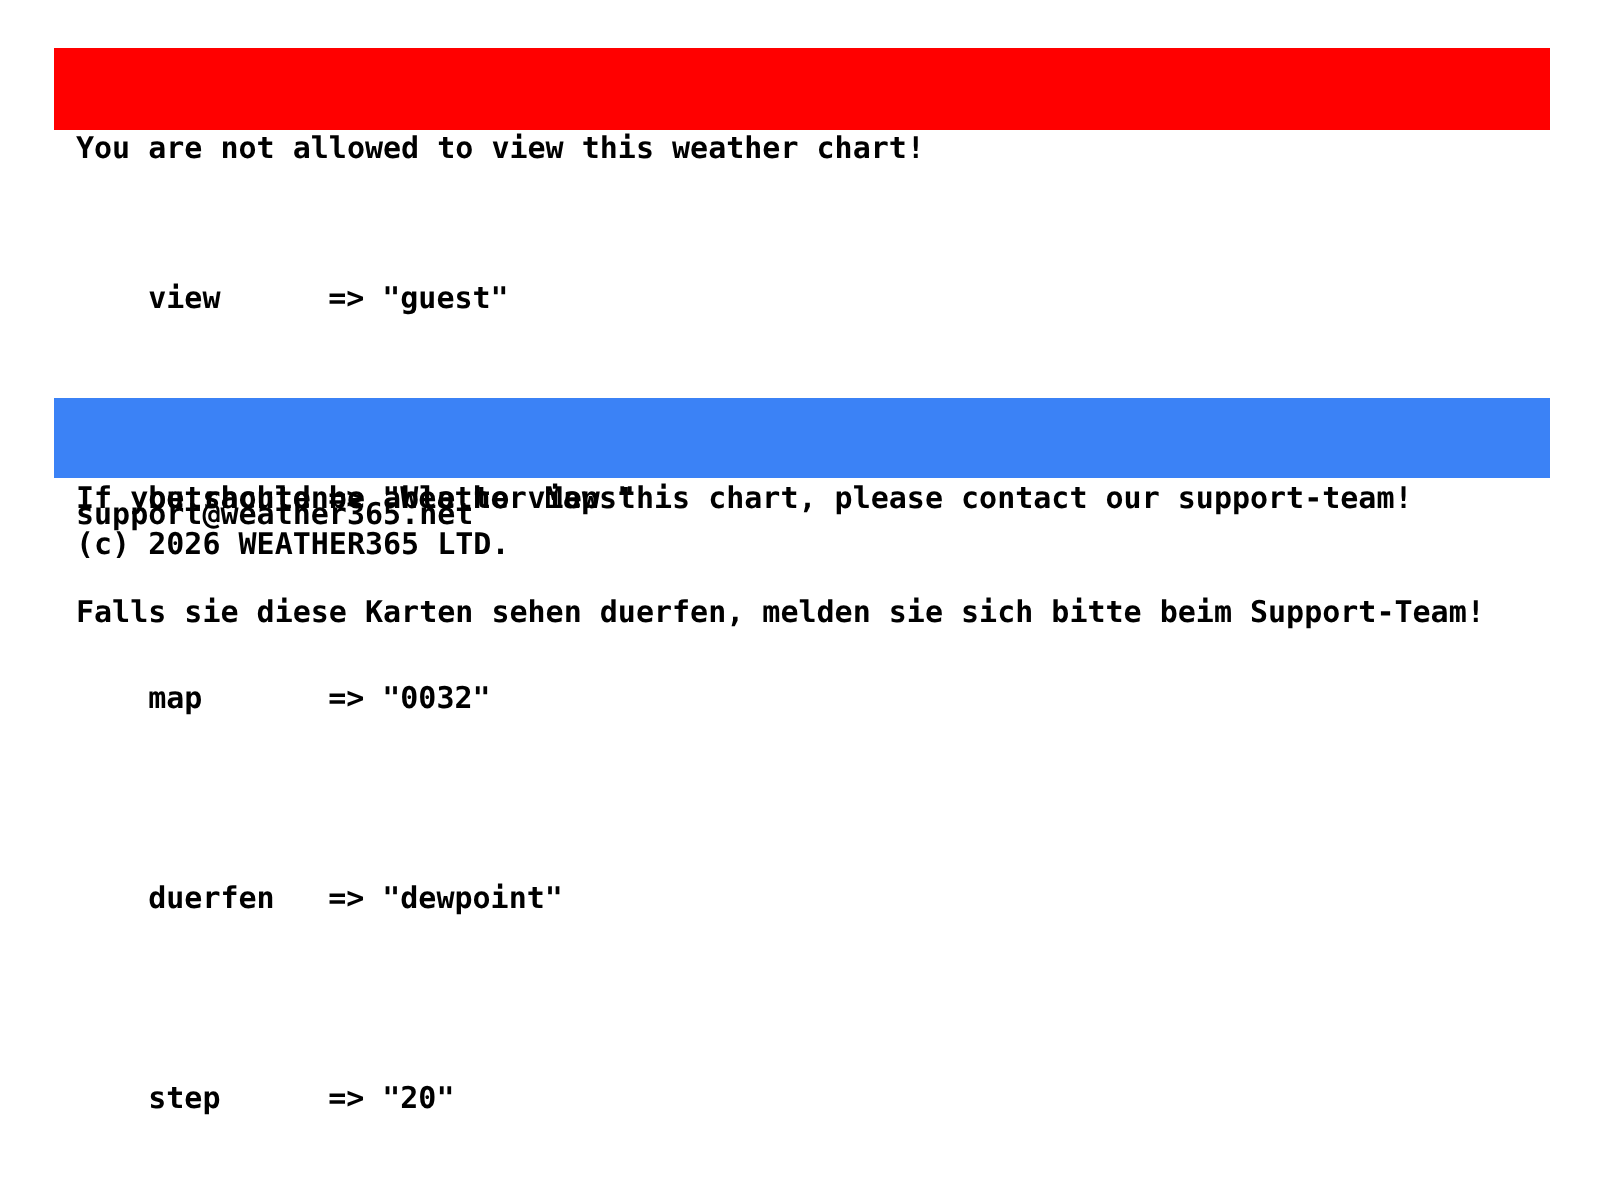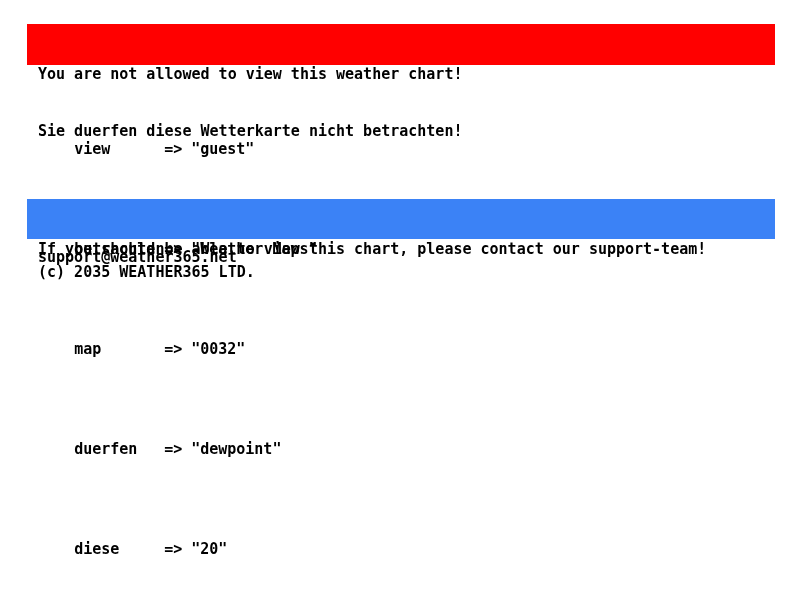--- a/index.html
+++ b/index.html
@@ -59,41 +59,41 @@
     line-height: 15px;
     white-space: pre;
     flex-direction: column;
   }
 </style>
 </head>
 <body>
 
 <div id="error-banner" class="banner" style="background: rgb(255, 0, 0);">
   <div>You are not allowed to view this weather chart!</div>
-  <div>Sie duerfen diese Wetterkarte nicht betrachten!</div>
 </div>
 
 <div class="kv-list">
   <div class="kv-row">
     <span class="kv-key">view</span><span class="kv-arrow">=&gt;</span><span class="kv-value">"guest"</span>
   </div>
   <div class="kv-row">
     <span class="kv-key">betrachten</span><span class="kv-arrow">=&gt;</span><span class="kv-value">"Weather Maps"</span>
   </div>
   <div class="kv-row">
     <span class="kv-key">map</span><span class="kv-arrow">=&gt;</span><span class="kv-value">"0032"</span>
   </div>
   <div class="kv-row">
     <span class="kv-key">duerfen</span><span class="kv-arrow">=&gt;</span><span class="kv-value">"dewpoint"</span>
   </div>
   <div class="kv-row">
-    <span class="kv-key">diese</span><span class="kv-arrow">=&gt;</span><span class="kv-value">"20"</span>
+    <span class="kv-key">step</span><span class="kv-arrow">=&gt;</span><span class="kv-value">"20"</span>
   </div>
 </div>
 
 <div id="info-banner" class="banner" style="background: #3b82f6;">
   <div>If you should be able to view this chart, please contact our support-team!</div>
+  <div>Falls sie diese Karten sehen duerfen, melden sie sich bitte beim Support-Team!</div>
 </div>
 
 <div class="footer">
   <span>support@weather365.net</span>
-  <span>(c) 2035 WEATHER365 LTD.</span>
+  <span>(c) 2026 WEATHER365 LTD.</span>
 </div>
 
 </body></html>

